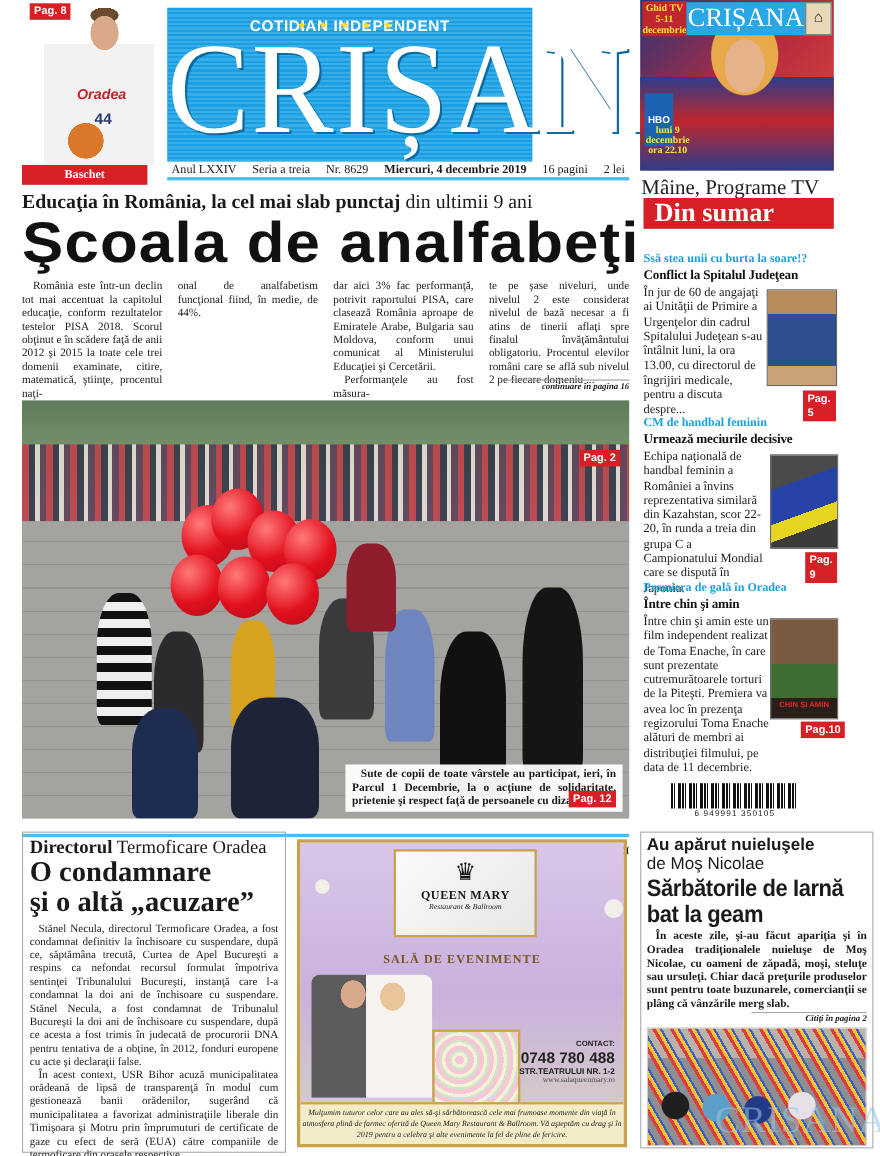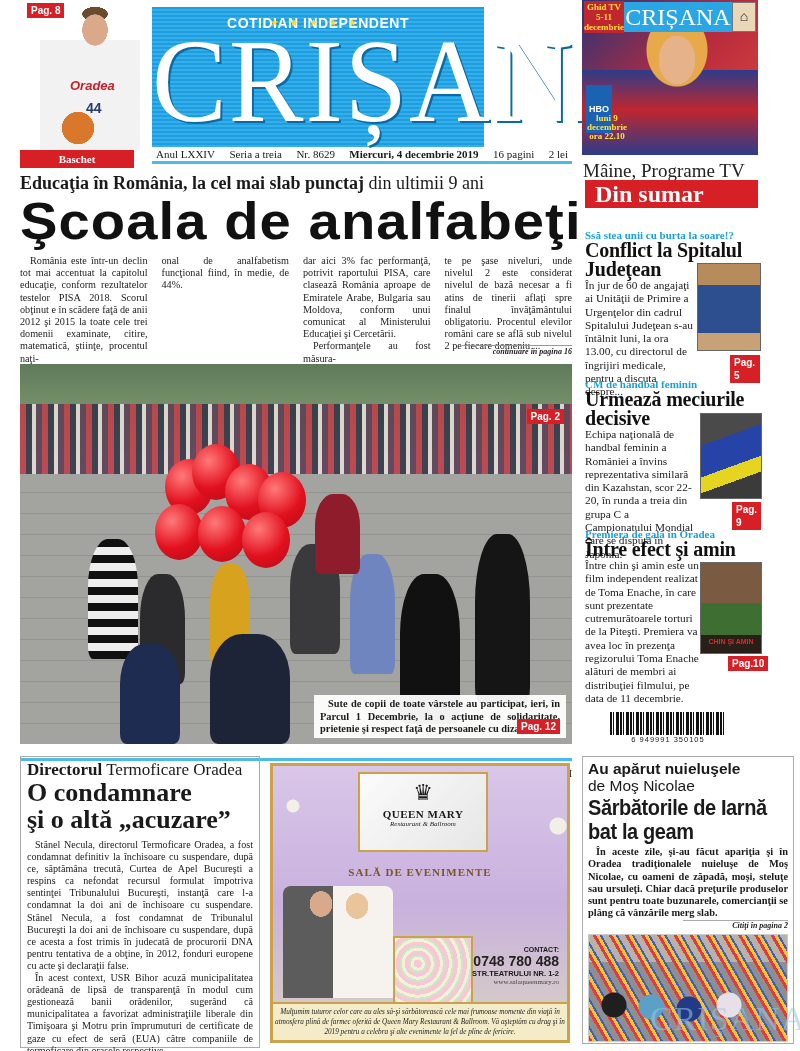--- a/index.html
+++ b/index.html
@@ -58,21 +58,21 @@
   .person { position: absolute; border-radius: 40% 40% 10% 10%; }
   .main-photo .photo-pag2 { position: absolute; right: 8px; top: 45px; }
   .photo-caption { position: absolute; left: 294px; bottom: 6px; width: 252px; background: rgba(255,255,255,0.94); padding: 3px 6px 3px 6px; font-size: 10.4px; line-height: 12.2px; font-weight: bold; text-align: justify; text-indent: 8px; }
   .photo-caption .pag-badge { position: absolute; right: 6px; bottom: 4px; text-indent: 0; }
   .photo-credit { left: 440px; top: 746px; width: 132px; text-align: right; font-size: 9.5px; font-weight: bold; margin-top: 23px; }
   .divider-blue { left: 20px; top: 758px; width: 552px; height: 3px; background: #4cbbe8; }
 
   
   .sumar-head { left: 585px; top: 180px; width: 173px; height: 28px; background: #d71f26; color: #fff; font-size: 24px; font-weight: bold; line-height: 28px; padding-left: 10px; }
   .side-kicker { font-family: "Liberation Serif", serif; font-weight: bold; color: #1aa0dc; font-size: 11px; }
-  .side-title { font-weight: bold; font-size: 20px; line-height: 19px; color: #111; letter-spacing: -0.2px; }
+  .side-title { font-weight: bold; font-size: 12px; line-height: 19px; color: #111; letter-spacing: -0.2px; }
   .side-text { font-size: 11.3px; line-height: 13.3px; color: #1a1a1a; }
   .side-photo { position: absolute; border: 1px solid #666; }
   .barcode { left: 610px; top: 712px; width: 115px; height: 30px; background: repeating-linear-gradient(90deg, #111 0 2px, #fff 2px 3px, #111 3px 4px, #fff 4px 6px, #111 6px 9px, #fff 9px 10px); }
   .barcode-num { left: 608px; top: 735px; width: 120px; background: #fff; font-family: "Liberation Sans", sans-serif; font-size: 7.5px; letter-spacing: 1px; text-align: center; }
 
   
   .box-left { left: 20px; top: 756px; width: 240px; height: 292px; border: 1px solid #aaa; padding: 3px 6px; }
   .box-left .kick { font-size: 17px; line-height: 19px; }
   .box-left .kick b { font-weight: bold; font-family: Liberation Serif, serif; }
   .box-left .title { font-weight: bold; font-size: 26px; line-height: 27px; }
@@ -215,21 +215,21 @@
 <div class="abs" style="left:585px;top:378px;width:175px;">
   <div class="side-kicker">CM de handbal feminin</div>
   <div class="side-title">Urmează meciurile decisive</div>
   <div class="side-text" style="width:110px;">Echipa naţională de handbal feminin a României a învins reprezentativa similară din Kazahstan, scor 22-20, în runda a treia din grupa C a Campionatului Mondial care se dispută în Japonia.</div>
   <div class="side-photo" style="left:115px;top:35px;width:62px;height:86px;background:linear-gradient(160deg,#4a4a4a 0 30%,#2643a8 30% 60%,#e5d420 60% 75%,#3b3b3b 75%);"></div>
   <span class="pag-badge abs" style="left:147px;top:124px;">Pag. 9</span>
 </div>
 
 <div class="abs" style="left:585px;top:528px;width:175px;">
   <div class="side-kicker">Premiera de gală în Oradea</div>
-  <div class="side-title">Între efect şi amin</div>
+  <div class="side-title">Între chin şi amin</div>
   <div class="side-text" style="width:115px;">Între chin şi amin este un film independent realizat de Toma Enache, în care sunt prezentate cutremurătoarele torturi de la Piteşti. Premiera va avea loc în prezenţa regizorului Toma Enache alături de membri ai distribuţiei filmului, pe data de 11 decembrie.</div>
   <div class="side-photo" style="left:115px;top:34px;width:62px;height:92px;background:linear-gradient(180deg,#7a5b42 0 45%,#3f6e33 45% 80%,#2a1e18 80%);">
     <span style="position:absolute;left:0;right:0;bottom:8px;text-align:center;color:#d92b2b;font-size:7px;font-weight:bold;font-family:'Liberation Sans',sans-serif;">CHIN ŞI AMIN</span>
   </div>
   <span class="pag-badge abs" style="left:143px;top:128px;">Pag.10</span>
 </div>
 
 <div class="abs barcode"></div>
 <div class="abs barcode-num">6  949991  350105</div>
 

